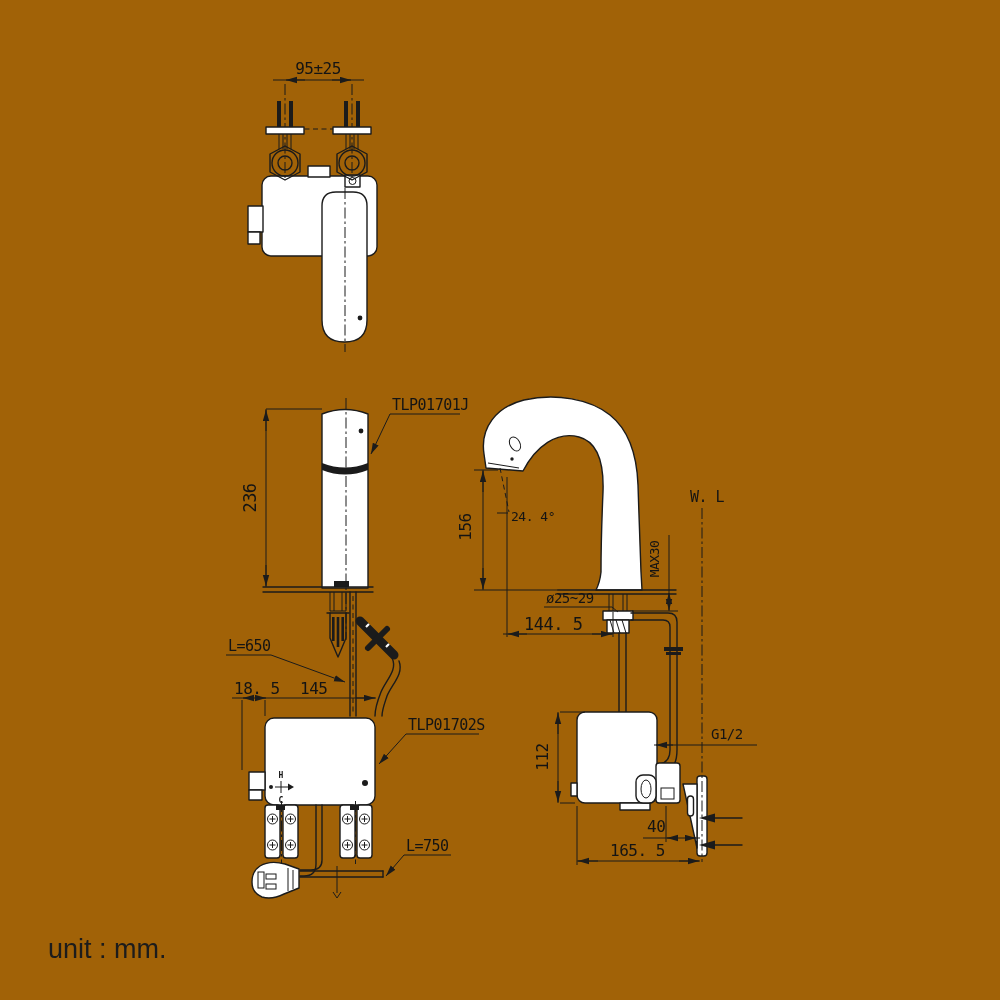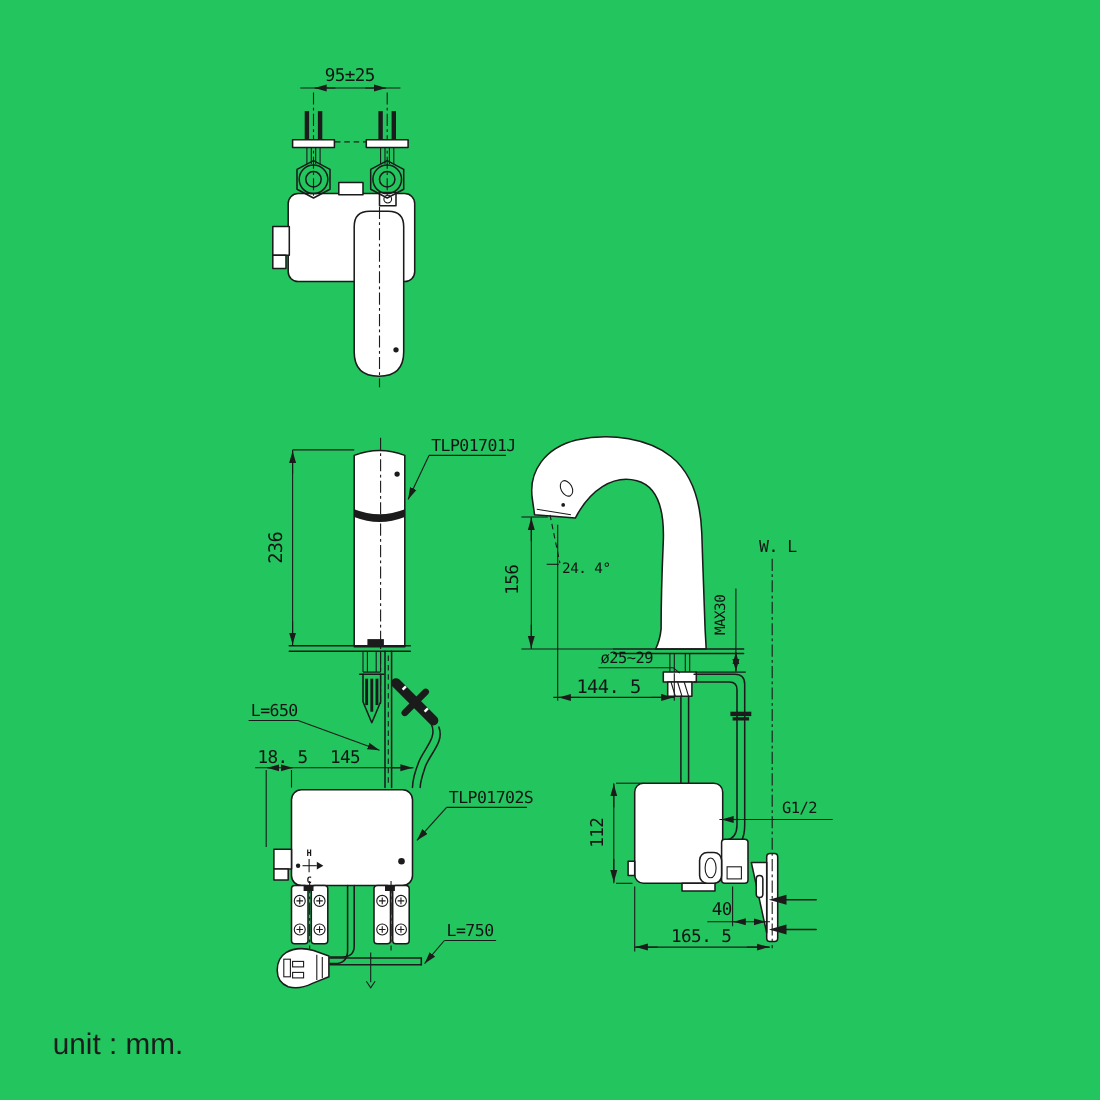--- a/index.html
+++ b/index.html
@@ -1,16 +1,16 @@
 <!DOCTYPE html>
 <html><head>
 <meta charset="utf-8">
 <style>
   html,body{margin:0;padding:0;background:#ffffff;}
-  .stage{width:1000px;height:1000px;position:relative;background:#22c55e;overflow:hidden;}
+  .stage{width:1000px;height:1000px;position:relative;background:#a16207;overflow:hidden;}
   .ln   {fill:none;stroke:#1b1b1b;stroke-width:1.4;stroke-linecap:round;stroke-linejoin:round;}
   .lnw  {fill:#ffffff;stroke:#1b1b1b;stroke-width:1.4;stroke-linejoin:round;}
   .thin {fill:none;stroke:#1b1b1b;stroke-width:1;}
   .cl   {fill:none;stroke:#1b1b1b;stroke-width:1;stroke-dasharray:11 3 2.5 3;}
   .dash {fill:none;stroke:#1b1b1b;stroke-width:1;stroke-dasharray:5 3.5;}
   .blk  {fill:#1b1b1b;stroke:none;}
   .dim  {font-family:"DejaVu Sans Mono","Liberation Mono",monospace;font-size:16px;fill:#141414;letter-spacing:-0.5px;}
   .dim-s{font-family:"DejaVu Sans Mono","Liberation Mono",monospace;font-size:13px;fill:#141414;letter-spacing:-0.5px;}
   .lbl  {font-family:"DejaVu Sans Mono","Liberation Mono",monospace;font-size:15px;fill:#141414;letter-spacing:-0.5px;}
   .tiny {font-family:"DejaVu Sans Mono","Liberation Mono",monospace;font-size:8px;font-weight:bold;fill:#141414;}

